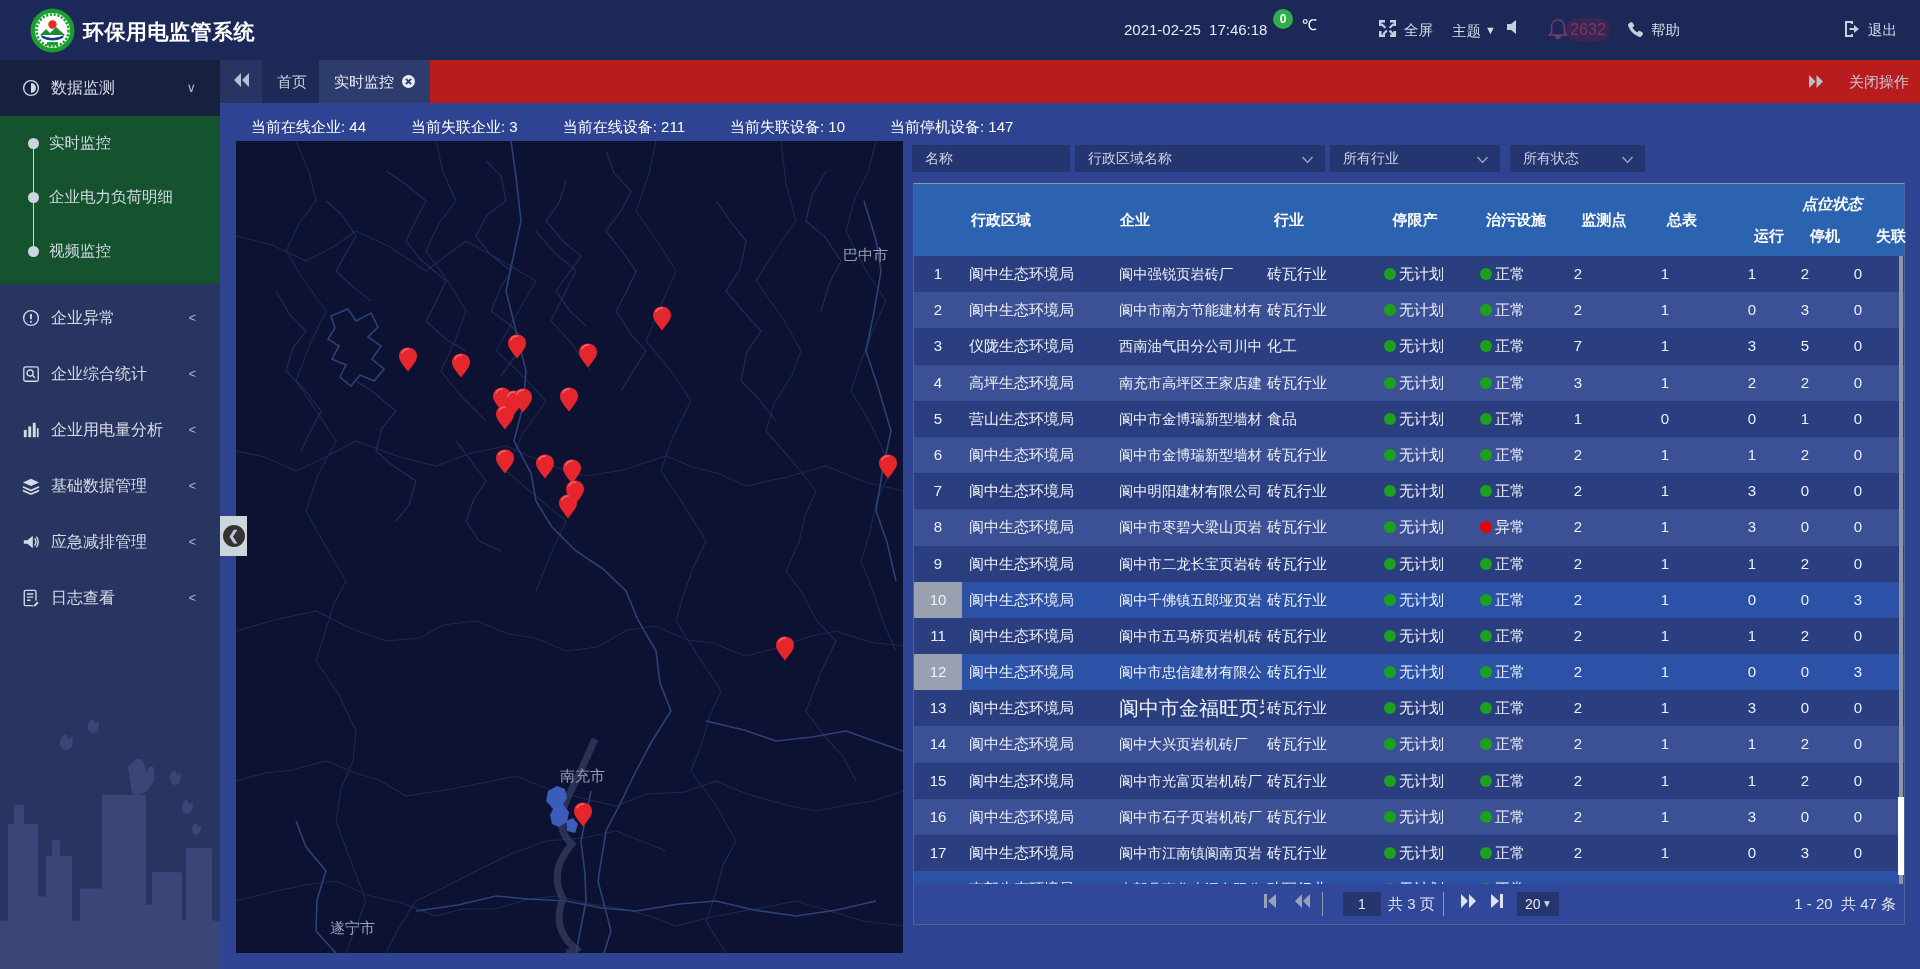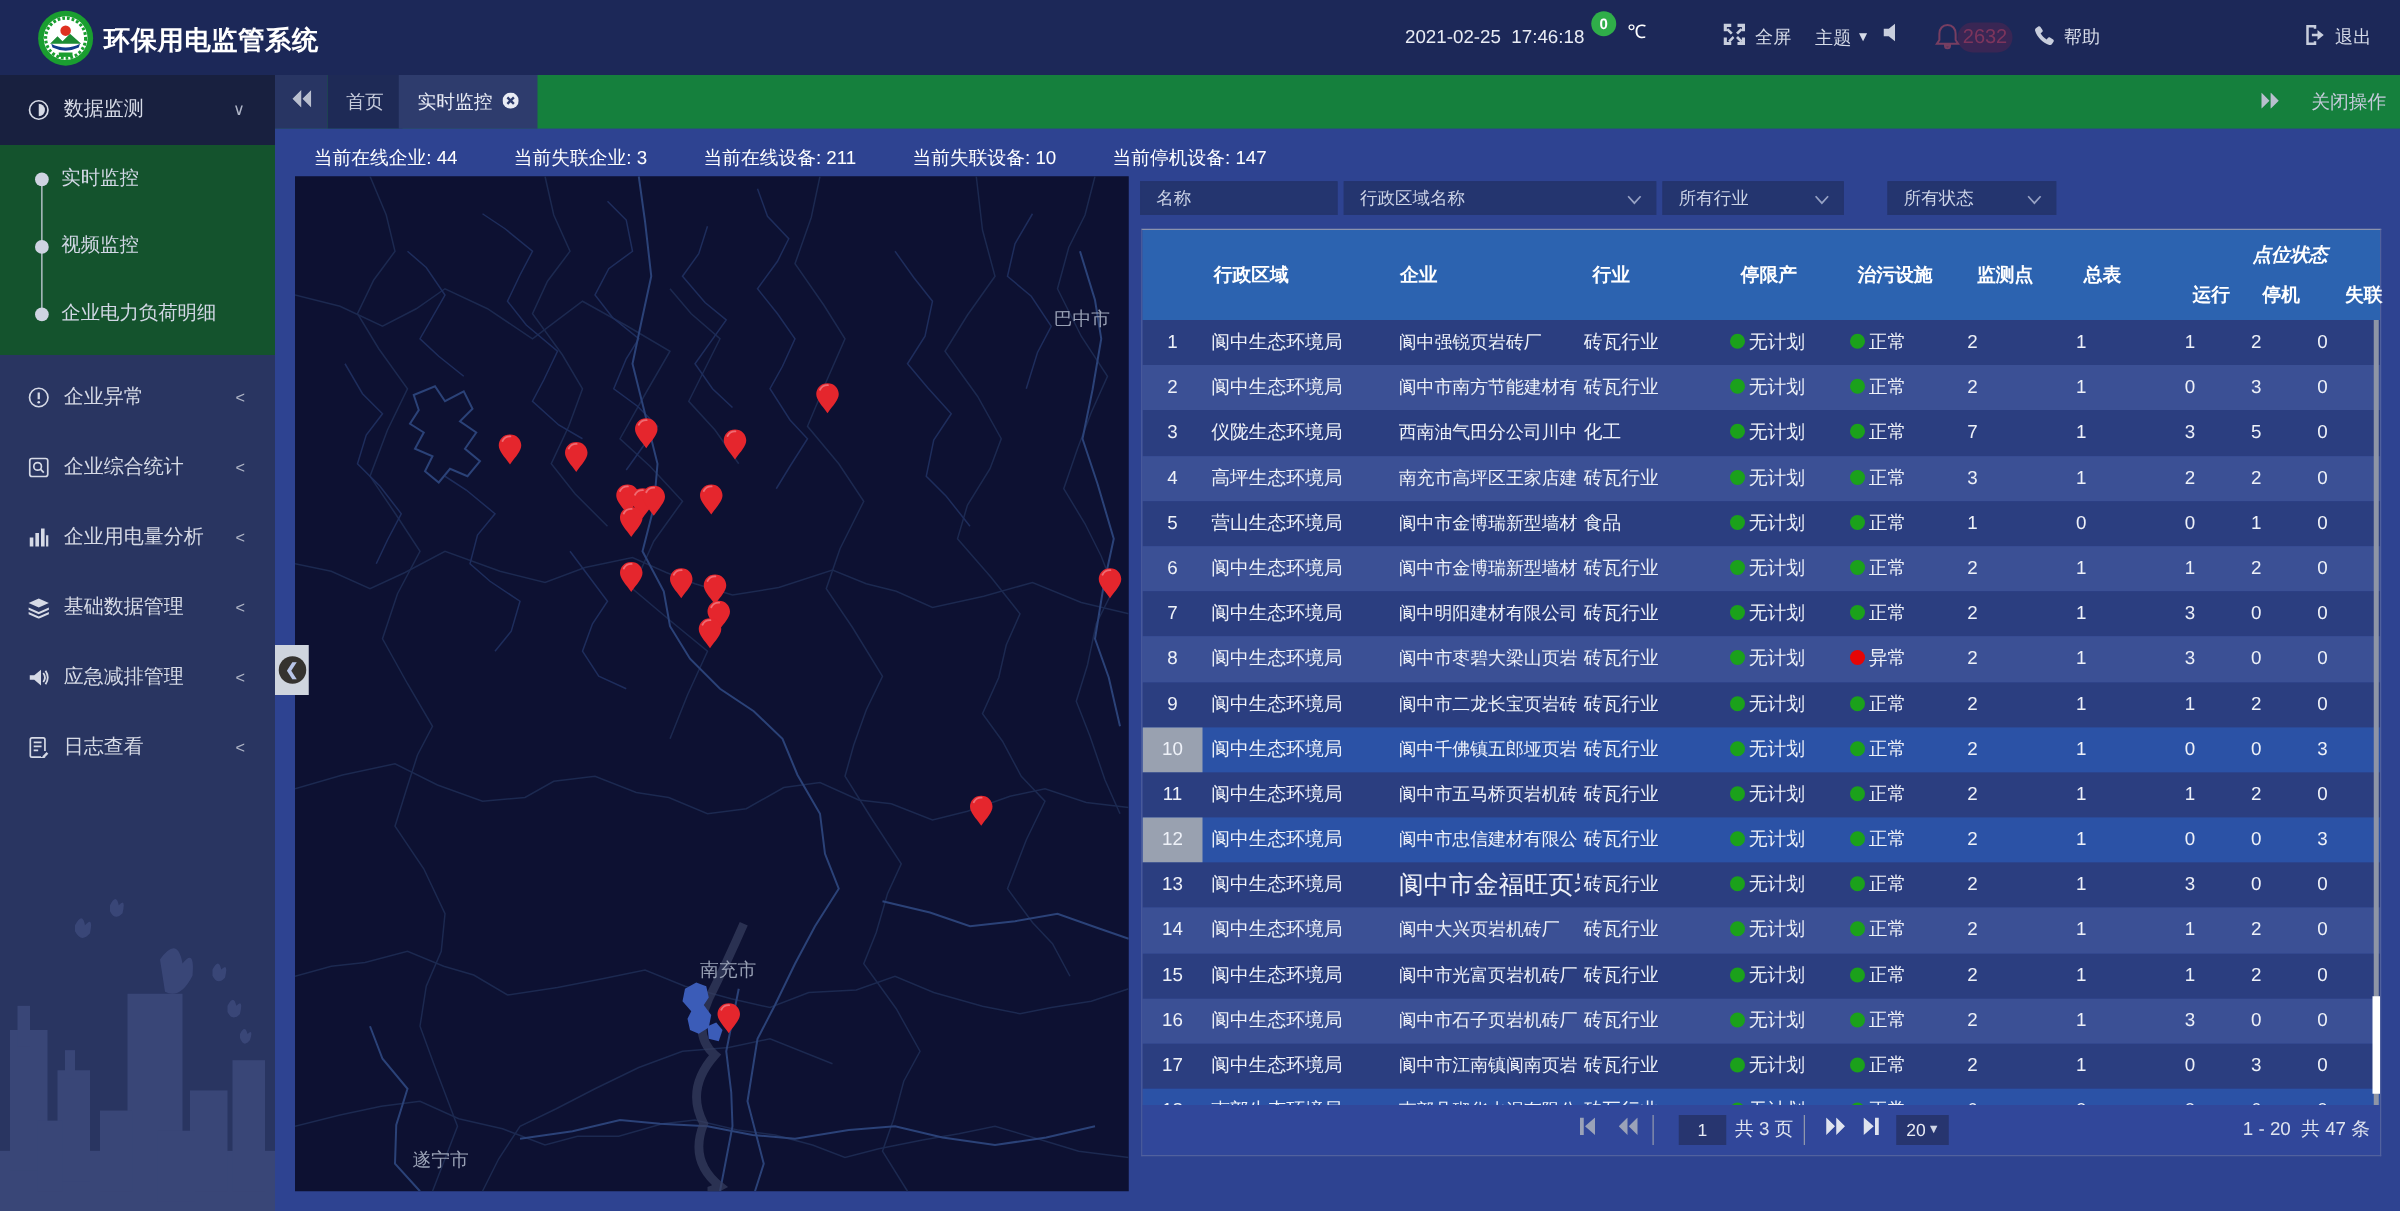--- a/index.html
+++ b/index.html
@@ -24,21 +24,21 @@
 .mitem .mic { position:absolute; left:22px; top:19px; width:18px; height:18px; }
 .mitem .arr { position:absolute; right:24px; top:0; font-size:13px; color:#aeb4c6; }
 #exp { padding-bottom:6px; background:#14532d; }
 .smenu { position:relative; margin-left:0; }
 .sline { position:absolute; left:33px; top:27px; bottom:27px; width:1px; background:#cfd4e2; }
 .sitem { position:relative; height:54px; line-height:54px; padding-left:49px; color:#d3d8e6; font-size:15.5px; white-space:nowrap; }
 .sitem .dot { position:absolute; left:28px; top:22px; width:11px; height:11px; border-radius:50%; background:#cfd4e2; }
 #citysil { position:absolute; left:0; bottom:0; }
 
 
-#tabbar { position:absolute; left:220px; top:60px; width:1700px; height:43px; background:#15803d; }
+#tabbar { position:absolute; left:220px; top:60px; width:1700px; height:43px; background:#b91c1c; }
 #tabbar .sbtn { position:absolute; top:0; width:42px; height:43px; text-align:center; line-height:43px; color:#b9bfcf; }
 .tab { position:absolute; top:0; height:43px; line-height:43px; font-size:15px; color:#c6cbdb; padding:0 15px; }
 #tab1 { left:42px; background:#1e2a56; }
 #tab2 { left:99px; background:#2e3c6d; color:#e8ebf5; }
 #tabR { position:absolute; right:0; top:0; height:43px; line-height:43px; color:#c6cbdb; font-size:15px; }
 
 
 #content { position:absolute; left:220px; top:103px; width:1700px; height:866px; background:#2e4391; }
 #stats { position:absolute; left:15px; top:10px; height:28px; line-height:28px; color:#fff; font-size:15px; }
 #stats span { margin-right:29px;margin-left:16px; }
@@ -128,22 +128,22 @@
         <svg class="mic" viewBox="0 0 20 20" fill="none" stroke="#d6dae6" stroke-width="1.5">
           <circle cx="10" cy="10" r="8.2"></circle>
           <path d="M10 4.5 A 5.5 5.5 0 0 1 10 15.5 Z" fill="#d6dae6" stroke="none"></path>
         </svg>
         数据监测
         <span class="arr">∨</span>
       </div>
       <div class="smenu">
         <div class="sline"></div>
         <div class="sitem"><span class="dot"></span>实时监控</div>
+        <div class="sitem"><span class="dot"></span>企业电力负荷明细</div>
         <div class="sitem"><span class="dot"></span>视频监控</div>
-        <div class="sitem"><span class="dot"></span>企业电力负荷明细</div>
       </div>
     </div>
     <div class="mitem" style="margin-top:6px;">
       <svg class="mic" viewBox="0 0 20 20" fill="none" stroke="#d6dae6" stroke-width="1.5">
         <circle cx="10" cy="10" r="8.2"></circle>
           <path d="M10 5.5 L10 11.5" stroke-width="2"></path>
           <circle cx="10" cy="14.2" r="1.2" fill="#d6dae6" stroke="none"></circle>
       </svg>
       企业异常<span class="arr">&lt;</span></div>
     <div class="mitem">
@@ -302,21 +302,21 @@
         <text x="94" y="792" fill="#99a1b5" font-size="15">遂宁市</text>
       </svg>
     </div>
     <div id="handle">
         <div class="circ">❮</div>
       </div>
     <div class="fl" style="left:692px;width:158px;">名称</div>
     <div class="fl" style="left:855px;width:250px;">行政区域名称<svg class="chev" width="13" height="8" viewBox="0 0 13 8">
           <path d="M1.5 1 L6.5 6.5 L11.5 1" stroke="#97a2c4" fill="none" stroke-width="1.4"></path>
         </svg></div>
-    <div class="fl" style="left:1110px;width:145px;">所有行业<svg class="chev" width="13" height="8" viewBox="0 0 13 8">
+    <div class="fl" style="left:1110px;width:170px;">所有行业<svg class="chev" width="13" height="8" viewBox="0 0 13 8">
           <path d="M1.5 1 L6.5 6.5 L11.5 1" stroke="#97a2c4" fill="none" stroke-width="1.4"></path>
         </svg></div>
     <div class="fl" style="left:1290px;width:135px;">所有状态<svg class="chev" width="13" height="8" viewBox="0 0 13 8">
           <path d="M1.5 1 L6.5 6.5 L11.5 1" stroke="#97a2c4" fill="none" stroke-width="1.4"></path>
         </svg></div>
     <div id="tbl">
       <div id="thead">
           <span class="th" style="left:87px;top:36px;">行政区域</span>
           <span class="th" style="left:221px;top:36px;">企业</span>
           <span class="th" style="left:375px;top:36px;">行业</span>

